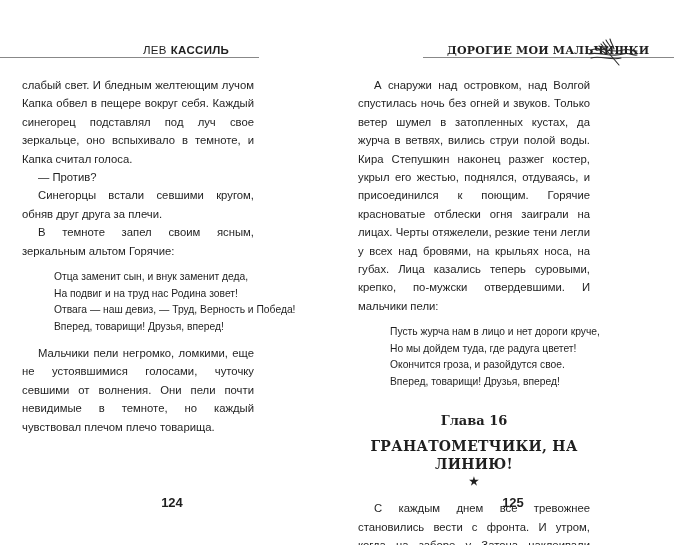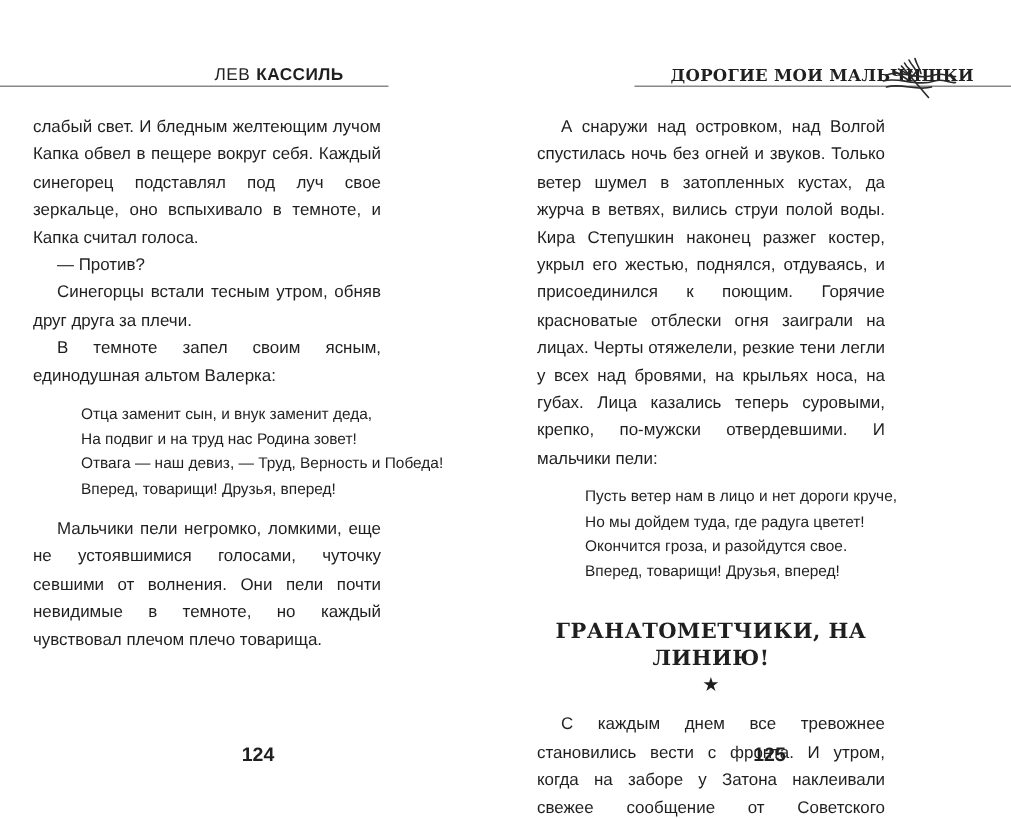--- a/index.html
+++ b/index.html
@@ -37,22 +37,22 @@
 
 <div class="page left">
   <div class="running-head">
     <span class="first">ЛЕВ</span><span class="last">КАССИЛЬ</span>
   </div>
   <div class="rule"></div>
 
   <div class="text">
     <p class="noindent">слабый свет. И бледным желтеющим лучом Капка обвел в пещере вокруг себя. Каждый синегорец подставлял под луч свое зеркальце, оно вспыхивало в темноте, и Капка считал голоса.</p>
     <p>— Против?</p>
-    <p>Синегорцы встали тесным утром, обняв друг друга за плечи.</p>
-    <p>В темноте запел своим ясным, единодушная альтом Валерка:</p>
+    <p>Синегорцы встали севшими кругом, обняв друг друга за плечи.</p>
+    <p>В темноте запел своим ясным, зеркальным альтом Горячие:</p>
     <div class="verse">
       <div>Отца заменит сын, и внук заменит деда,</div>
       <div>На подвиг и на труд нас Родина зовет!</div>
       <div>Отвага — наш девиз, — Труд, Верность и Победа!</div>
       <div>Вперед, товарищи! Друзья, вперед!</div>
     </div>
     <p>Мальчики пели негромко, ломкими, еще не устоявшимися голосами, чуточку севшими от волнения. Они пели почти невидимые в темноте, но каждый чувствовал плечом плечо товарища.</p>
 
   </div>
 
@@ -72,26 +72,27 @@
       <path d="M23 6 C25 10, 27 11, 28 14"></path>
       <path d="M27 5 C28 9, 30 11, 31 15"></path>
       <path d="M16 12 C19 13, 21 15, 23 16"></path>
       <path d="M14 14 C18 16, 20 18, 22 19"></path>
     </g>
   </svg>
 
   <div class="text">
     <p>А снаружи над островком, над Волгой спустилась ночь без огней и звуков. Только ветер шумел в затопленных кустах, да журча в ветвях, вились струи полой воды. Кира Степушкин наконец разжег костер, укрыл его жестью, поднялся, отдуваясь, и присоединился к поющим. Горячие красноватые отблески огня заиграли на лицах. Черты отяжелели, резкие тени легли у всех над бровями, на крыльях носа, на губах. Лица казались теперь суровыми, крепко, по-мужски отвердевшими. И мальчики пели:</p>
     <div class="verse">
-      <div>Пусть ветер нам в лицо и нет дороги круче,</div>
+      <div>Пусть журча нам в лицо и нет дороги круче,</div>
       <div>Но мы дойдем туда, где радуга цветет!</div>
       <div>Окончится гроза, и разойдутся свое.</div>
       <div>Вперед, товарищи! Друзья, вперед!</div>
     </div>
     <div class="chapter">
+      <div class="num">Глава 16</div>
       <div class="title">ГРАНАТОМЕТЧИКИ, НА ЛИНИЮ!</div>
       <div class="star">★</div>
     </div>
     <p>С каждым днем все тревожнее становились вести с фронта. И утром, когда на заборе у Затона наклеивали свежее сообщение от Советского Информбюро, люди, сгрудившись, заглядывая друг другу через плечо, молча вчитывались в строки сводки, а потом медленно расходились с замкнутыми лицами, покачивали головами. Иногда кто-нибудь говорил:</p>
   </div>
 
   <div class="folio">125</div>
 </div>
 
 </body></html>

